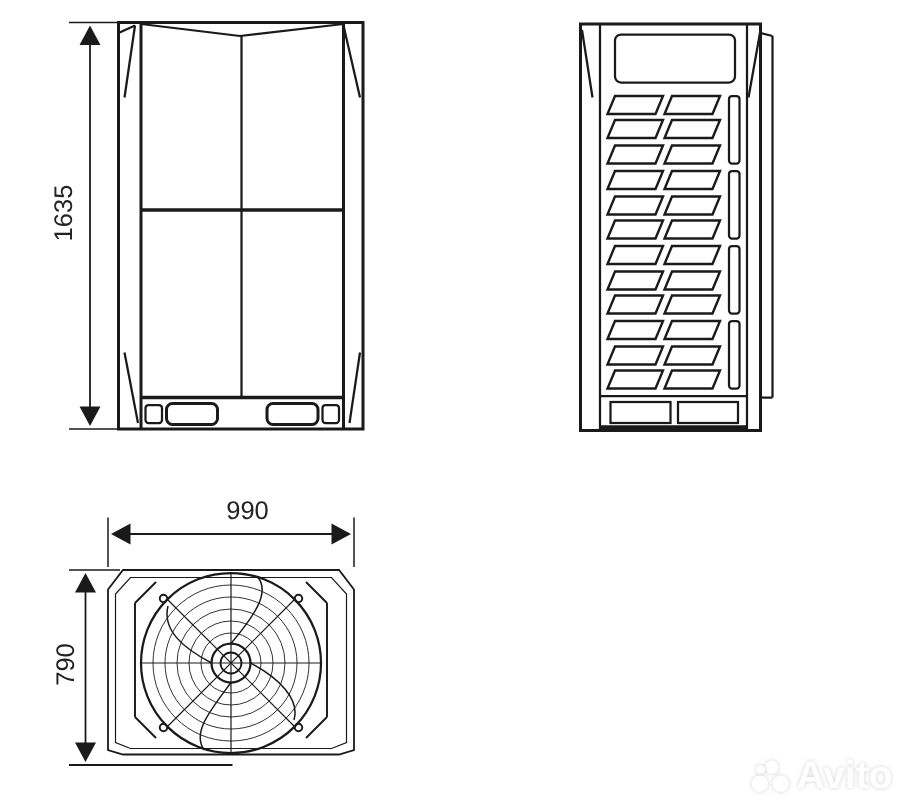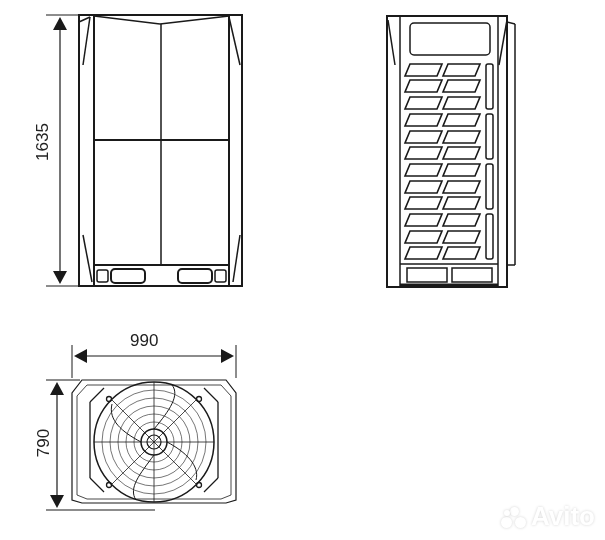--- a/index.html
+++ b/index.html
@@ -130,21 +130,21 @@
     <path d="M141,442 C122,432 108,420 112,404" stroke-width="1"></path>
     <path d="M154,455 C140,474 128,488 136,500" stroke-width="1"></path>
     <circle cx="109" cy="399" r="2.5"></circle>
     <circle cx="199" cy="399" r="2.5"></circle>
     <circle cx="109" cy="485" r="2.5"></circle>
     <circle cx="199" cy="485" r="2.5"></circle>
   </g>
 </svg>
 
 <div class="dim-label dim-vertical" style="left:18px; top:132px; width:50px; text-align:center;">1635</div>
-<div class="dim-label" style="left:130px; top:331px; width:40px; ">990</div>
+<div class="dim-label" style="left:145px; top:331px; width:40px; text-align:center;">990</div>
 <div class="dim-label dim-vertical" style="left:24px; top:433px; width:40px; text-align:center;">790</div>
 
 <div class="watermark">
   <div class="wm-dots">
     <span style="left:0; top:12px; width:11px; height:11px;"></span>
     <span style="left:9px; top:2px; width:9px; height:9px;"></span>
     <span style="left:14px; top:12px; width:11px; height:11px;"></span>
     <span style="left:3px; top:5px; width:6px; height:6px;"></span>
   </div>
   <span>Avito</span>

